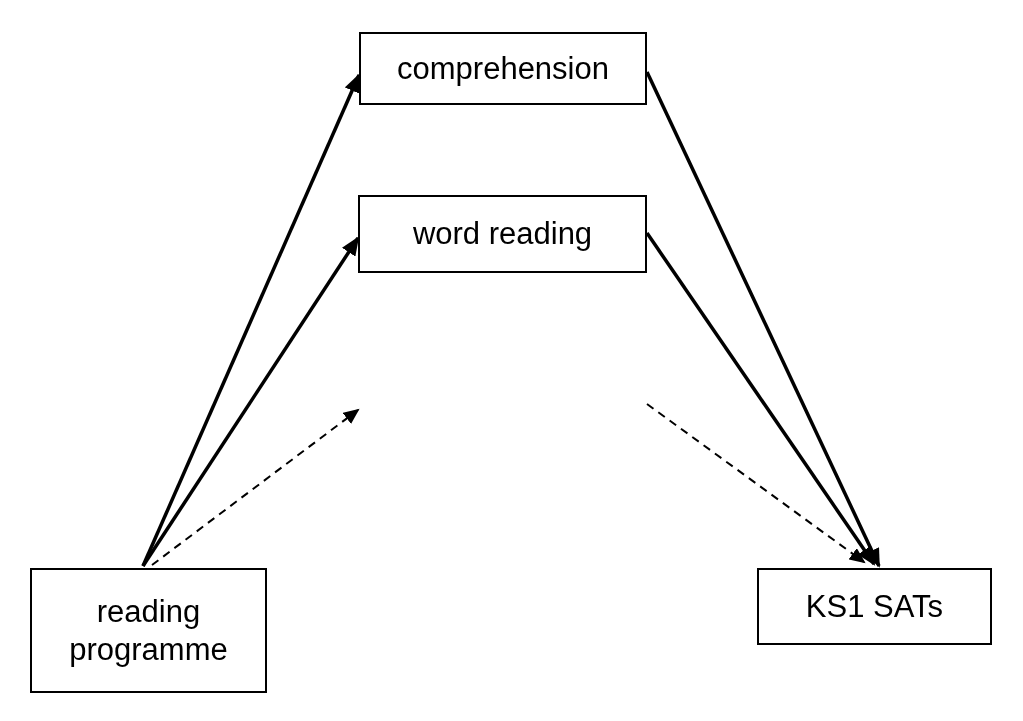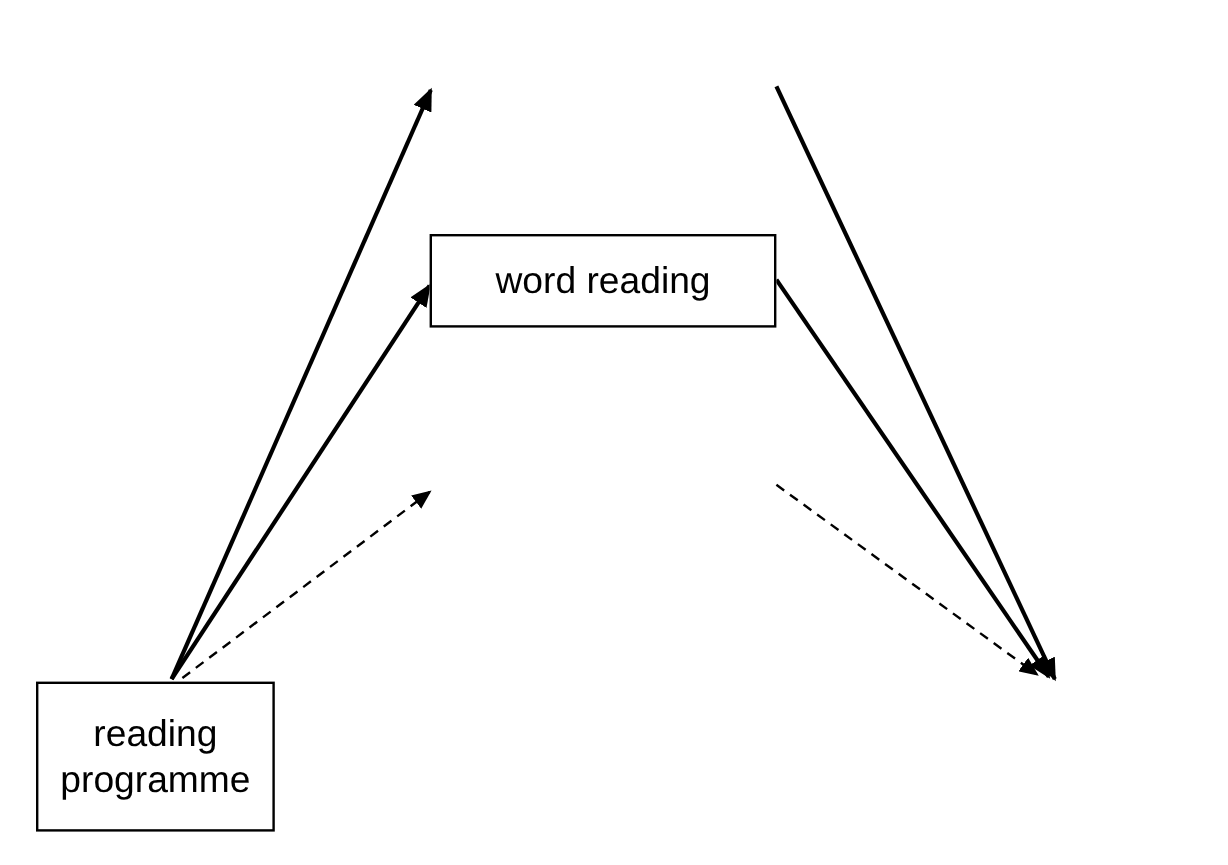--- a/index.html
+++ b/index.html
@@ -23,21 +23,21 @@
     border:2px solid #000000;
     color:#000000;
     display:flex;align-items:center;justify-content:center;
     text-align:center;
     font-size:31px;
     line-height:1.22;
   }
   #node-comprehension     {left:359px;top:32px; width:288px;height:73px;}
   #node-word-reading      {left:358px;top:195px;width:289px;height:78px;}
   #node-phonics-skills    {left:358px;top:359px;width:290px;height:75px;}
-  #node-reading-programme {left:30px; top:568px;width:199px;height:125px;padding:15px 14px;}
+  #node-reading-programme {left:30px; top:568px;width:237px;height:125px;padding:15px 14px;}
   #node-ks1-sats          {left:757px;top:568px;width:235px;height:77px;}
 </style>
 </head>
 <body>
 
 <div id="canvas">
 
   <svg id="edges-layer" viewBox="0 0 1023 721" xmlns="http://www.w3.org/2000/svg">
     <defs>
       <marker id="arrow-solid" markerUnits="userSpaceOnUse" markerWidth="22" markerHeight="16" refX="17" refY="8" orient="auto">
@@ -52,20 +52,26 @@
       <line x1="152" y1="565" x2="358" y2="410" class="edge dashed" marker-end="url(#arrow-dashed)"></line>
       <line x1="647" y1="72" x2="879" y2="566" class="edge solid" marker-end="url(#arrow-solid)"></line>
       <line x1="647" y1="233" x2="874" y2="564" class="edge solid" marker-end="url(#arrow-solid)"></line>
       <line x1="647" y1="404" x2="864" y2="562" class="edge dashed" marker-end="url(#arrow-dashed)"></line>
     </svg>
 
   <div class="node" id="node-reading-programme">
     <span>reading programme</span>
   </div>
 
+  <div class="node" id="node-comprehension">
+    <span>comprehension</span>
+  </div>
 
   <div class="node" id="node-word-reading">
     <span>word reading</span>
   </div>
 
 
+  <div class="node" id="node-ks1-sats">
+    <span>KS1 SATs</span>
+  </div>
 
 </div>
 
 </body></html>

